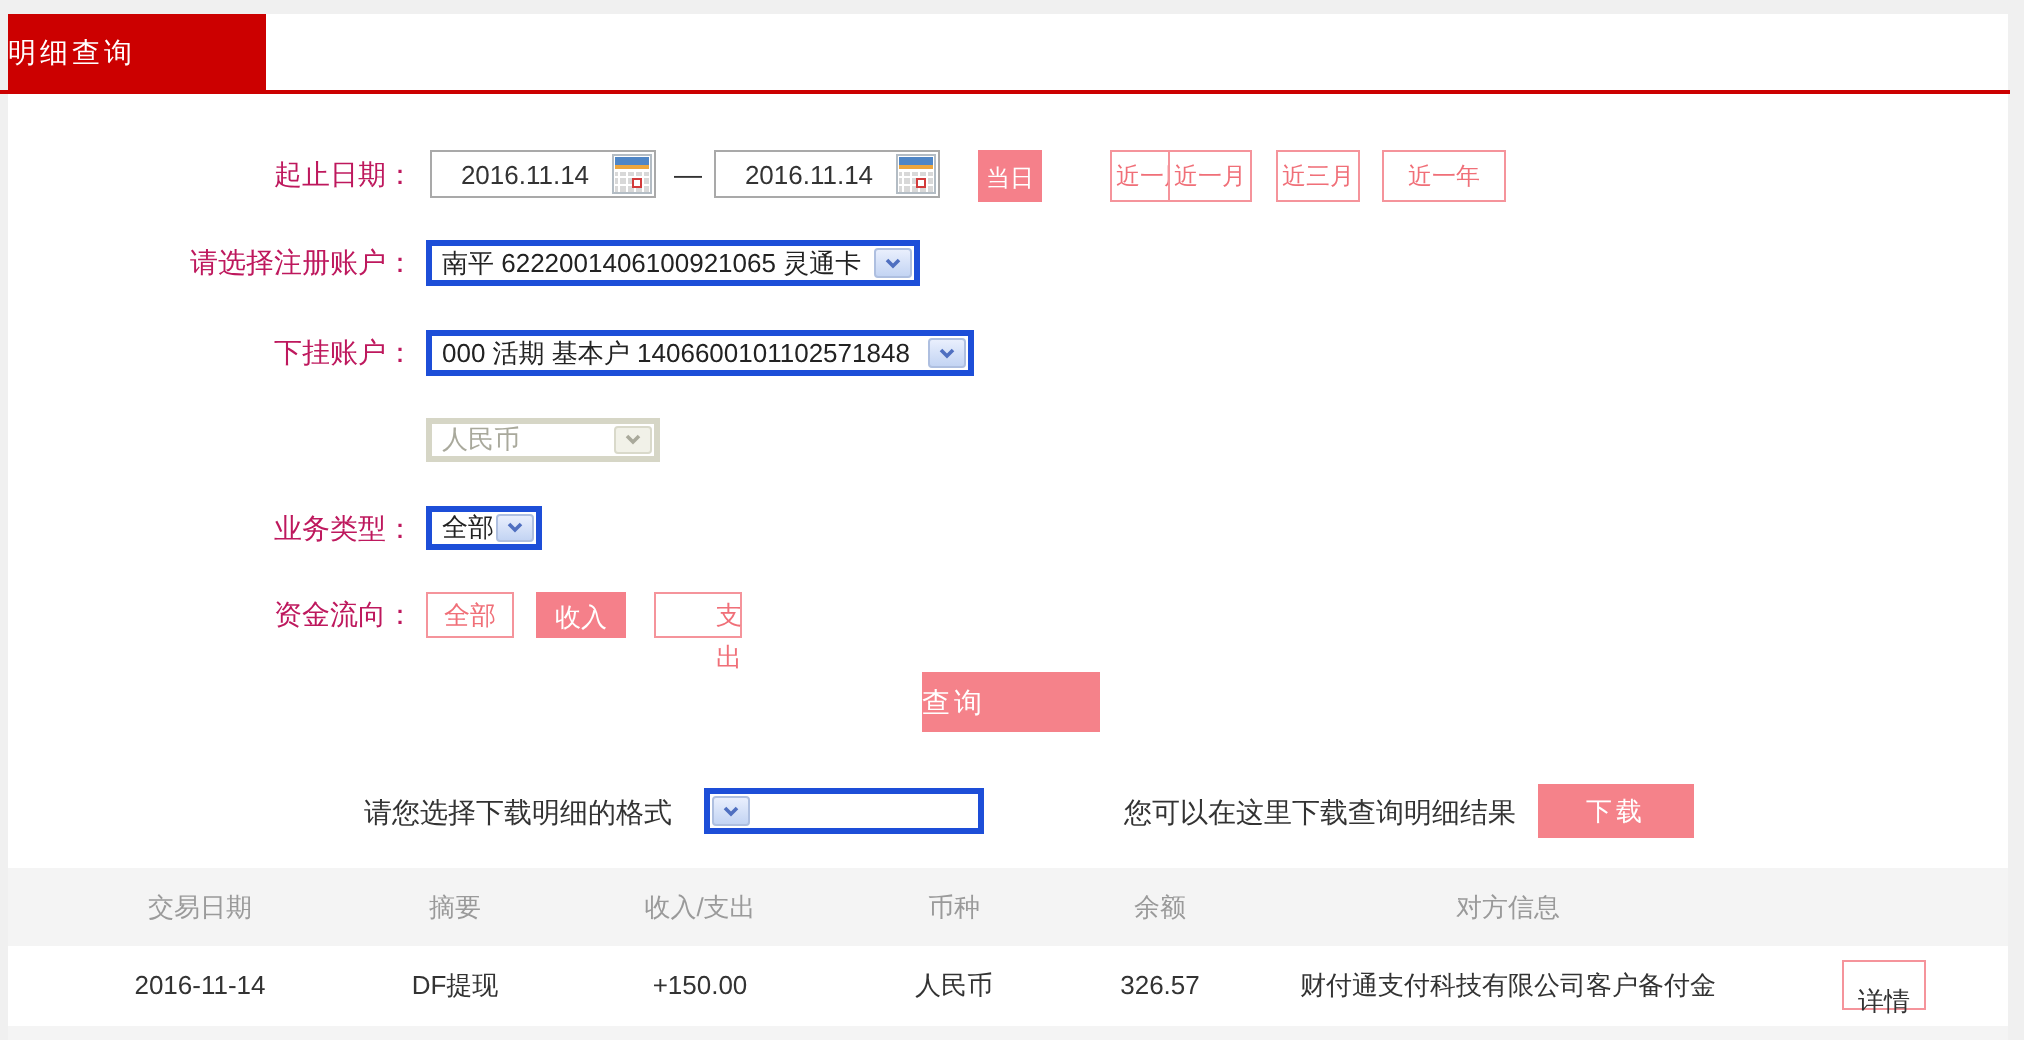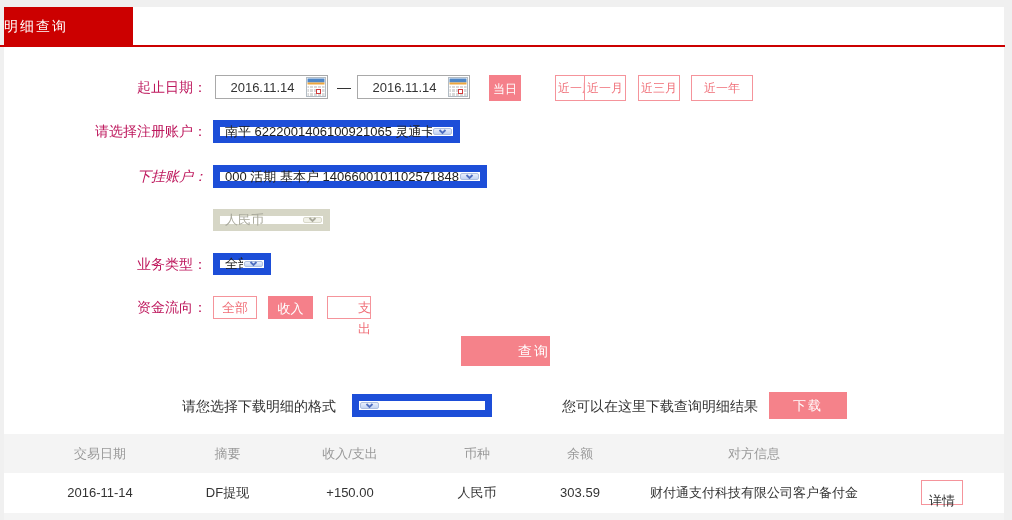--- a/index.html
+++ b/index.html
@@ -19,37 +19,37 @@
   .cal-icon{position:absolute;right:1px;top:1px;width:20px;height:20px;cursor:pointer;}
   .dash{position:absolute;left:332px;top:75px;width:24px;line-height:24px;text-align:center;color:#333;font-size:14px;}
 
   
   .qb{position:absolute;top:75px;height:26px;box-sizing:border-box;font-size:12px;text-align:center;
       line-height:24px;cursor:pointer;}
   .qb.filled{background:#f5808a;color:#fff;border:1px solid #f5808a;line-height:26px;}
   .qb.outline{background:#fff;color:#f06f78;border:1px solid #f5949b;}
 
   
-  .sel{position:absolute;box-sizing:border-box;border:7px solid #1d4ed8;background:#fff;display:flex;
+  .sel{position:absolute;box-sizing:border-box;border:3px solid #1d4ed8;background:#fff;display:flex;
        align-items:center;cursor:pointer;}
   .sel .txt{flex:1;font-size:13px;color:#222;padding-left:5px;white-space:nowrap;overflow:hidden;}
   .sel .arrow{width:17px;align-self:stretch;margin:1px;background:linear-gradient(#e9effd,#c3d4f3);
        border:1px solid #aebfe0;border-radius:2px;display:flex;align-items:center;justify-content:center;}
   .sel.disabled{border-color:#d6d6c6;cursor:default;}
   .sel.disabled .txt{color:#a9a99c;}
   .sel.disabled .arrow{background:#f1f1e8;border-color:#d9d9ca;}
 
   
   .ff{position:absolute;top:296px;height:23px;box-sizing:border-box;font-size:13px;text-align:center;
       line-height:21px;cursor:pointer;}
   .ff.filled{background:#f5808a;color:#fff;border:1px solid #f5808a;line-height:23px;}
   .ff.outline{background:#fff;color:#f06f78;border:1px solid #f5949b;}
 
   .query-btn{position:absolute;left:461px;top:336px;width:89px;height:30px;background:#f5828a;color:#fff;
-      font-size:14px;text-align:right;line-height:30px;letter-spacing:2px;cursor:pointer;}
+      font-size:14px;text-align:left;line-height:30px;letter-spacing:2px;cursor:pointer;}
 
   .dl-label{position:absolute;left:182px;top:394px;line-height:24px;font-size:14px;color:#333;}
   .dl-hint{position:absolute;left:562px;top:394px;line-height:24px;font-size:14px;color:#333;}
   .dl-btn{position:absolute;left:769px;top:392px;width:78px;height:27px;background:#f5828a;color:#fff;
       font-size:13px;text-align:center;line-height:27px;letter-spacing:2px;cursor:pointer;}
 
   
   .thead{position:absolute;left:4px;top:434px;width:1000px;height:39px;background:#f4f4f4;}
   .thead span{position:absolute;line-height:39px;font-size:13px;color:#9a9a9a;text-align:center;}
   .trow{position:absolute;left:4px;top:473px;width:1000px;height:40px;background:#fff;}
@@ -115,21 +115,21 @@
   <div class="row-label" style="top:120px;line-height:23px;">请选择注册账户：</div>
   <div class="sel" style="left:213px;top:120px;width:247px;height:23px;">
     <span class="txt">南平 6222001406100921065 灵通卡</span>
     <span class="arrow">
       <svg width="9" height="6" viewBox="0 0 9 6">
           <path d="M1.5 1 L4.5 4 L7.5 1" fill="none" stroke="#4f6fc0" stroke-width="1.8"></path>
         </svg>
     </span>
   </div>
 
-  <div class="row-label" style="top:165px;line-height:23px;font-style:italic;">下挂账户：</div>
+  <div class="row-label" style="top:165px;line-height:23px;">下挂账户：</div>
   <div class="sel" style="left:213px;top:165px;width:274px;height:23px;">
     <span class="txt">000 活期 基本户 1406600101102571848</span>
     <span class="arrow">
       <svg width="9" height="6" viewBox="0 0 9 6">
           <path d="M1.5 1 L4.5 4 L7.5 1" fill="none" stroke="#4f6fc0" stroke-width="1.8"></path>
         </svg>
     </span>
   </div>
 
   <div class="sel disabled" style="left:213px;top:209px;width:117px;height:22px;">
@@ -176,19 +176,19 @@
     <span class="c4">币种</span>
     <span class="c5">余额</span>
     <span class="c6">对方信息</span>
   </div>
 
   <div class="trow">
     <span class="c1">2016-11-14</span>
     <span class="c2">DF提现</span>
     <span class="c3 amount">+150.00</span>
     <span class="c4">人民币</span>
-    <span class="c5">303.59</span>
+    <span class="c5">326.57</span>
     <span class="c6">财付通支付科技有限公司客户备付金</span>
     <span class="detail-btn">详情</span>
   </div>
 
   <div class="bottom-band"></div>
 </div>
 
 </body></html>

